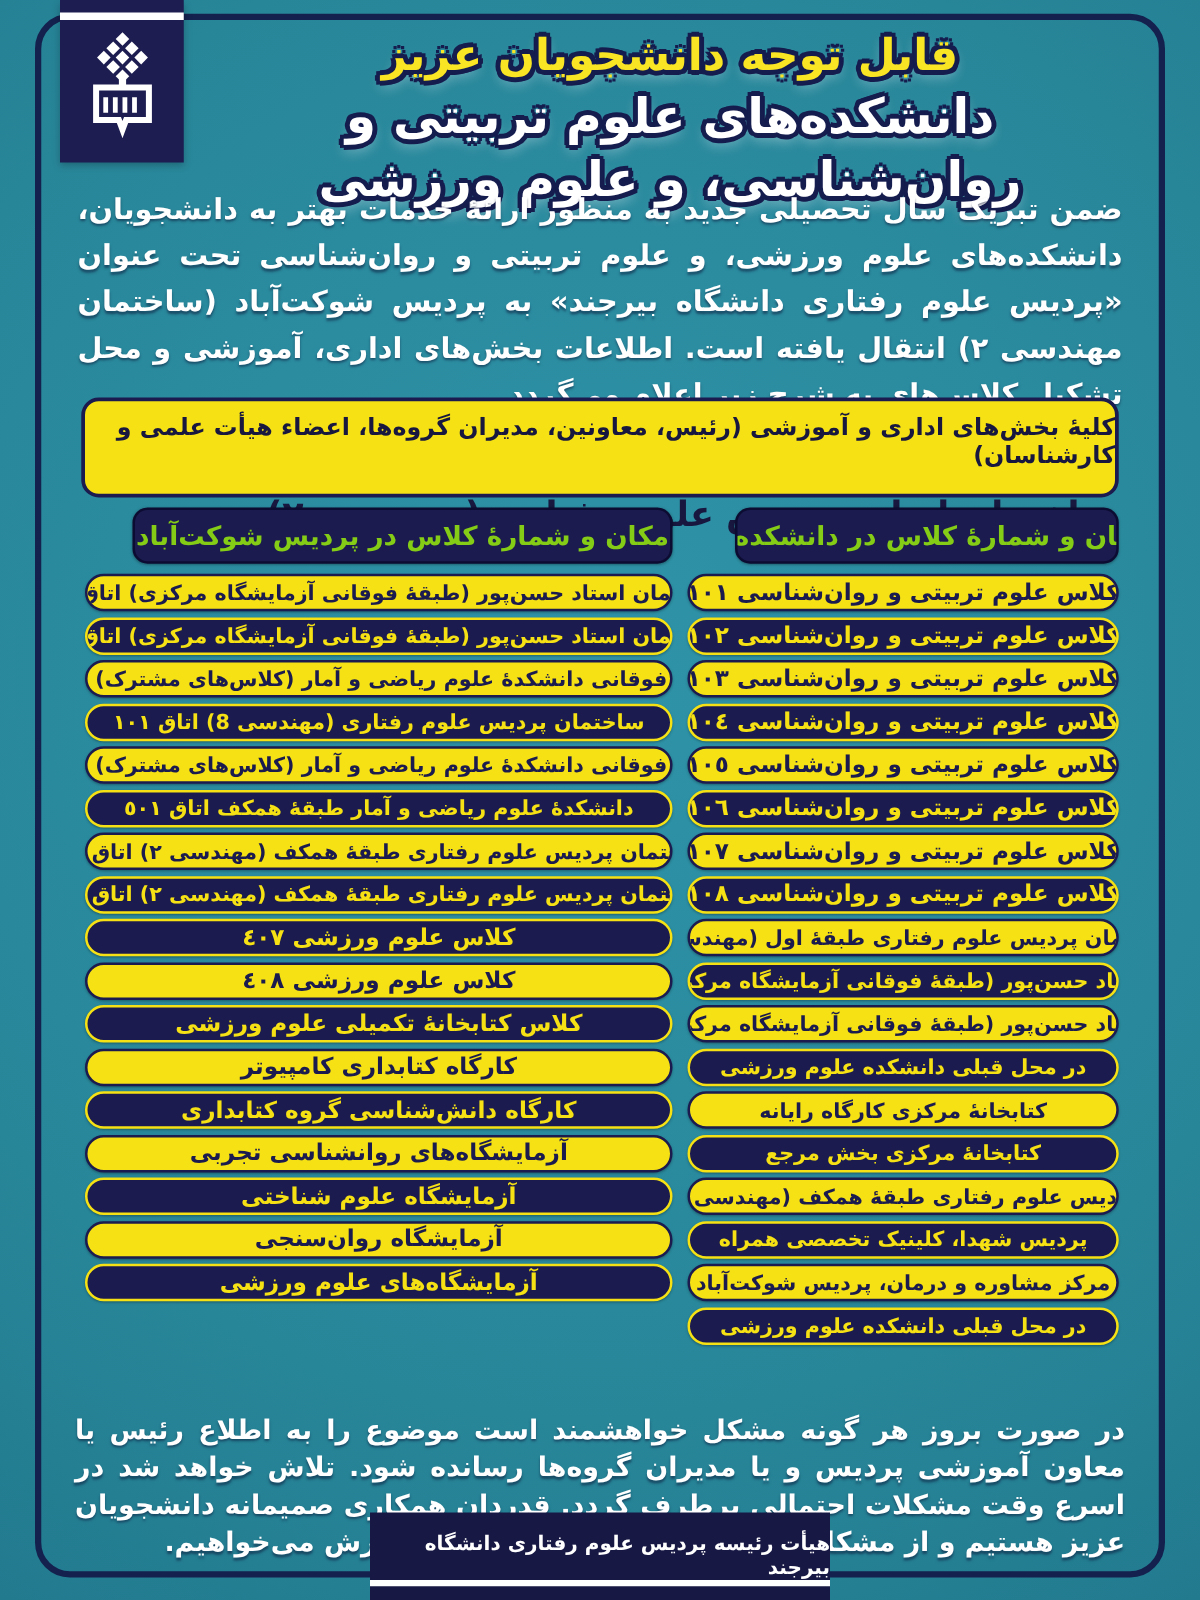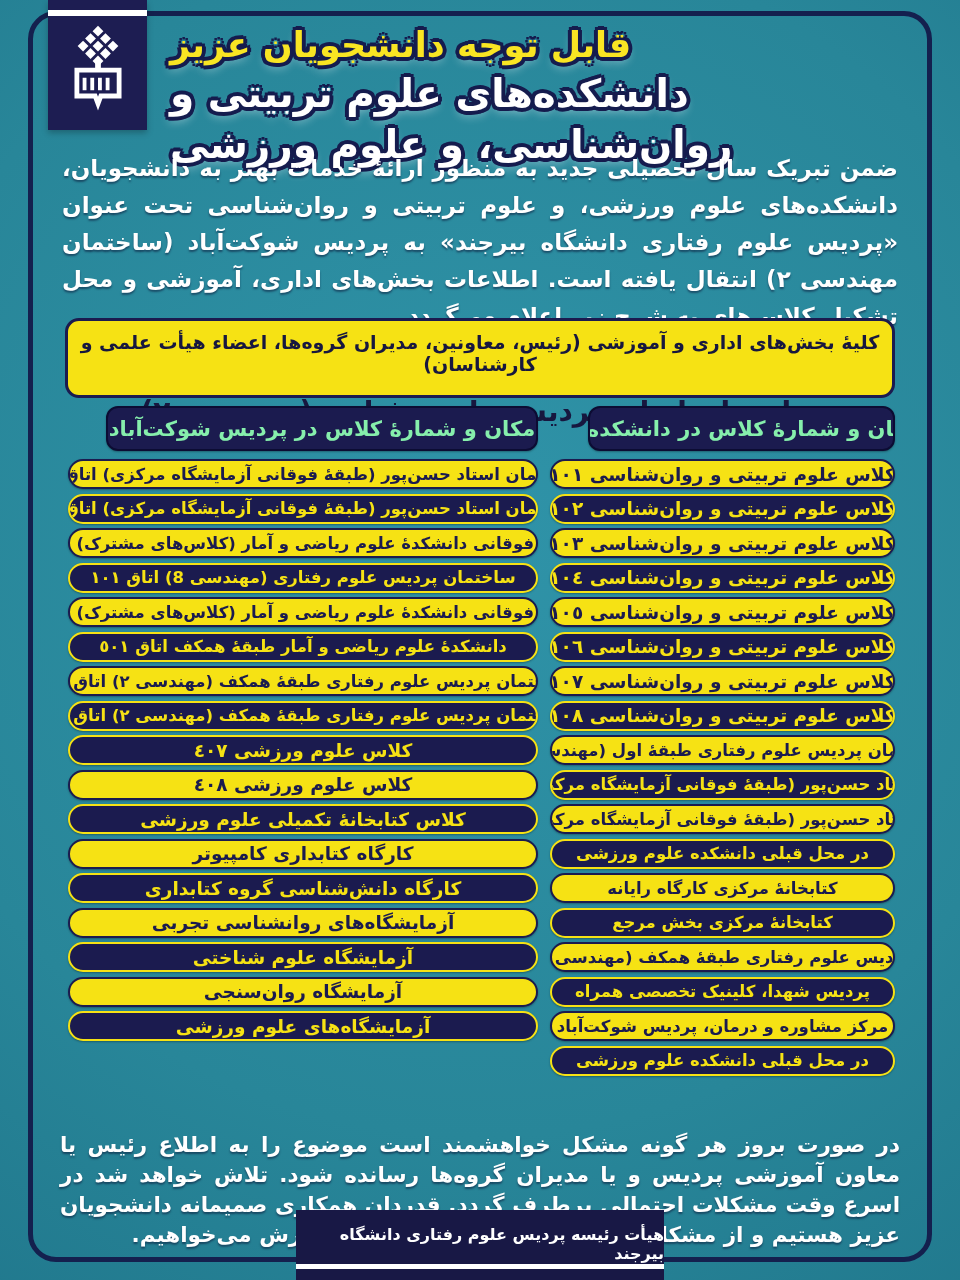--- a/index.html
+++ b/index.html
@@ -22,59 +22,59 @@
   .logo-banner{
     position:absolute;top:0;left:48px;width:99px;height:130px;
     background:#1d1d52;z-index:4;
     box-shadow:0 3px 6px rgba(0,0,0,.25);
   }
   .banner-stripe{position:absolute;top:10px;left:0;right:0;height:6px;background:#ffffff;}
   .logo-banner svg{display:block;margin:24px auto 0 auto;}
   
   .header-titles{
     position:absolute;top:22px;right:58px;left:170px;
-    text-align:left;direction:rtl;z-index:2;
+    text-align:center;direction:rtl;z-index:2;
   }
   .outline{
     text-shadow:
       -3px -3px 0 #151c4e, 3px -3px 0 #151c4e, -3px 3px 0 #151c4e, 3px 3px 0 #151c4e,
       -4px 0 0 #151c4e, 4px 0 0 #151c4e, 0 -4px 0 #151c4e, 0 4px 0 #151c4e,
       0 5px 10px rgba(255,255,255,.45);
   }
   .title-1{font-size:35px;font-weight:bold;color:#f9e523;line-height:1.35;}
   .title-2{font-size:39px;font-weight:bold;color:#ffffff;line-height:1.3;}
   
   .para{
     position:absolute;direction:rtl;text-align:justify;color:#ffffff;font-weight:bold;
     text-shadow:0 2px 2px rgba(10,15,50,.5);z-index:2;
   }
   .intro{top:150px;right:62px;left:62px;font-size:23px;line-height:37px;}
   .footer{top:1086px;right:60px;left:60px;font-size:21.5px;line-height:30px;margin-top:44px;}
   
   .location-box{
     position:absolute;top:318px;left:65px;right:65px;height:80px;
     background:#f6e214;border:3px solid #1b1b4f;border-radius:14px;
-    box-sizing:border-box;direction:rtl;text-align:center;color:#17173f;z-index:2;
+    box-sizing:border-box;direction:rtl;color:#17173f;z-index:2;
   }
   .loc1{font-size:19px;font-weight:bold;margin-top:10px;}
   .loc2{font-size:28px;font-weight:bold;margin-top:20px;}
   
   .table{position:absolute;top:406px;left:65px;right:65px;direction:rtl;z-index:2;}
   .thead,.rows{display:grid;grid-template-columns:345px 470px;column-gap:12px;}
   .thead{margin-bottom:8px;}
   .rows{row-gap:4.5px;}
   .pill{
     display:flex;align-items:center;justify-content:center;
     box-sizing:border-box;border-radius:15px;height:30px;
     font-weight:bold;white-space:nowrap;overflow:hidden;
     box-shadow:0 1px 2px rgba(0,0,0,.3);
   }
   .col-header{
     height:45px;border-radius:12px;
-    background:#1b1b4f;color:#86efac;border:2px solid #0c0c33;
+    background:#1b1b4f;color:#84cc16;border:2px solid #0c0c33;
     font-size:21px;
     margin-left:38px;
   }
   .pill.yellow{background:#f6e214;color:#1b1b4f;border:2px solid #1b1b4f;}
   .pill.navy{background:#1b1b4f;color:#f6e214;border:2px solid #f6e214;}
   .cell-faculty{font-size:18.5px;}
   .cell-campus{font-size:16.5px;}
   
   .signature{
     position:absolute;left:50%;transform:translateX(-50%);bottom:0;

